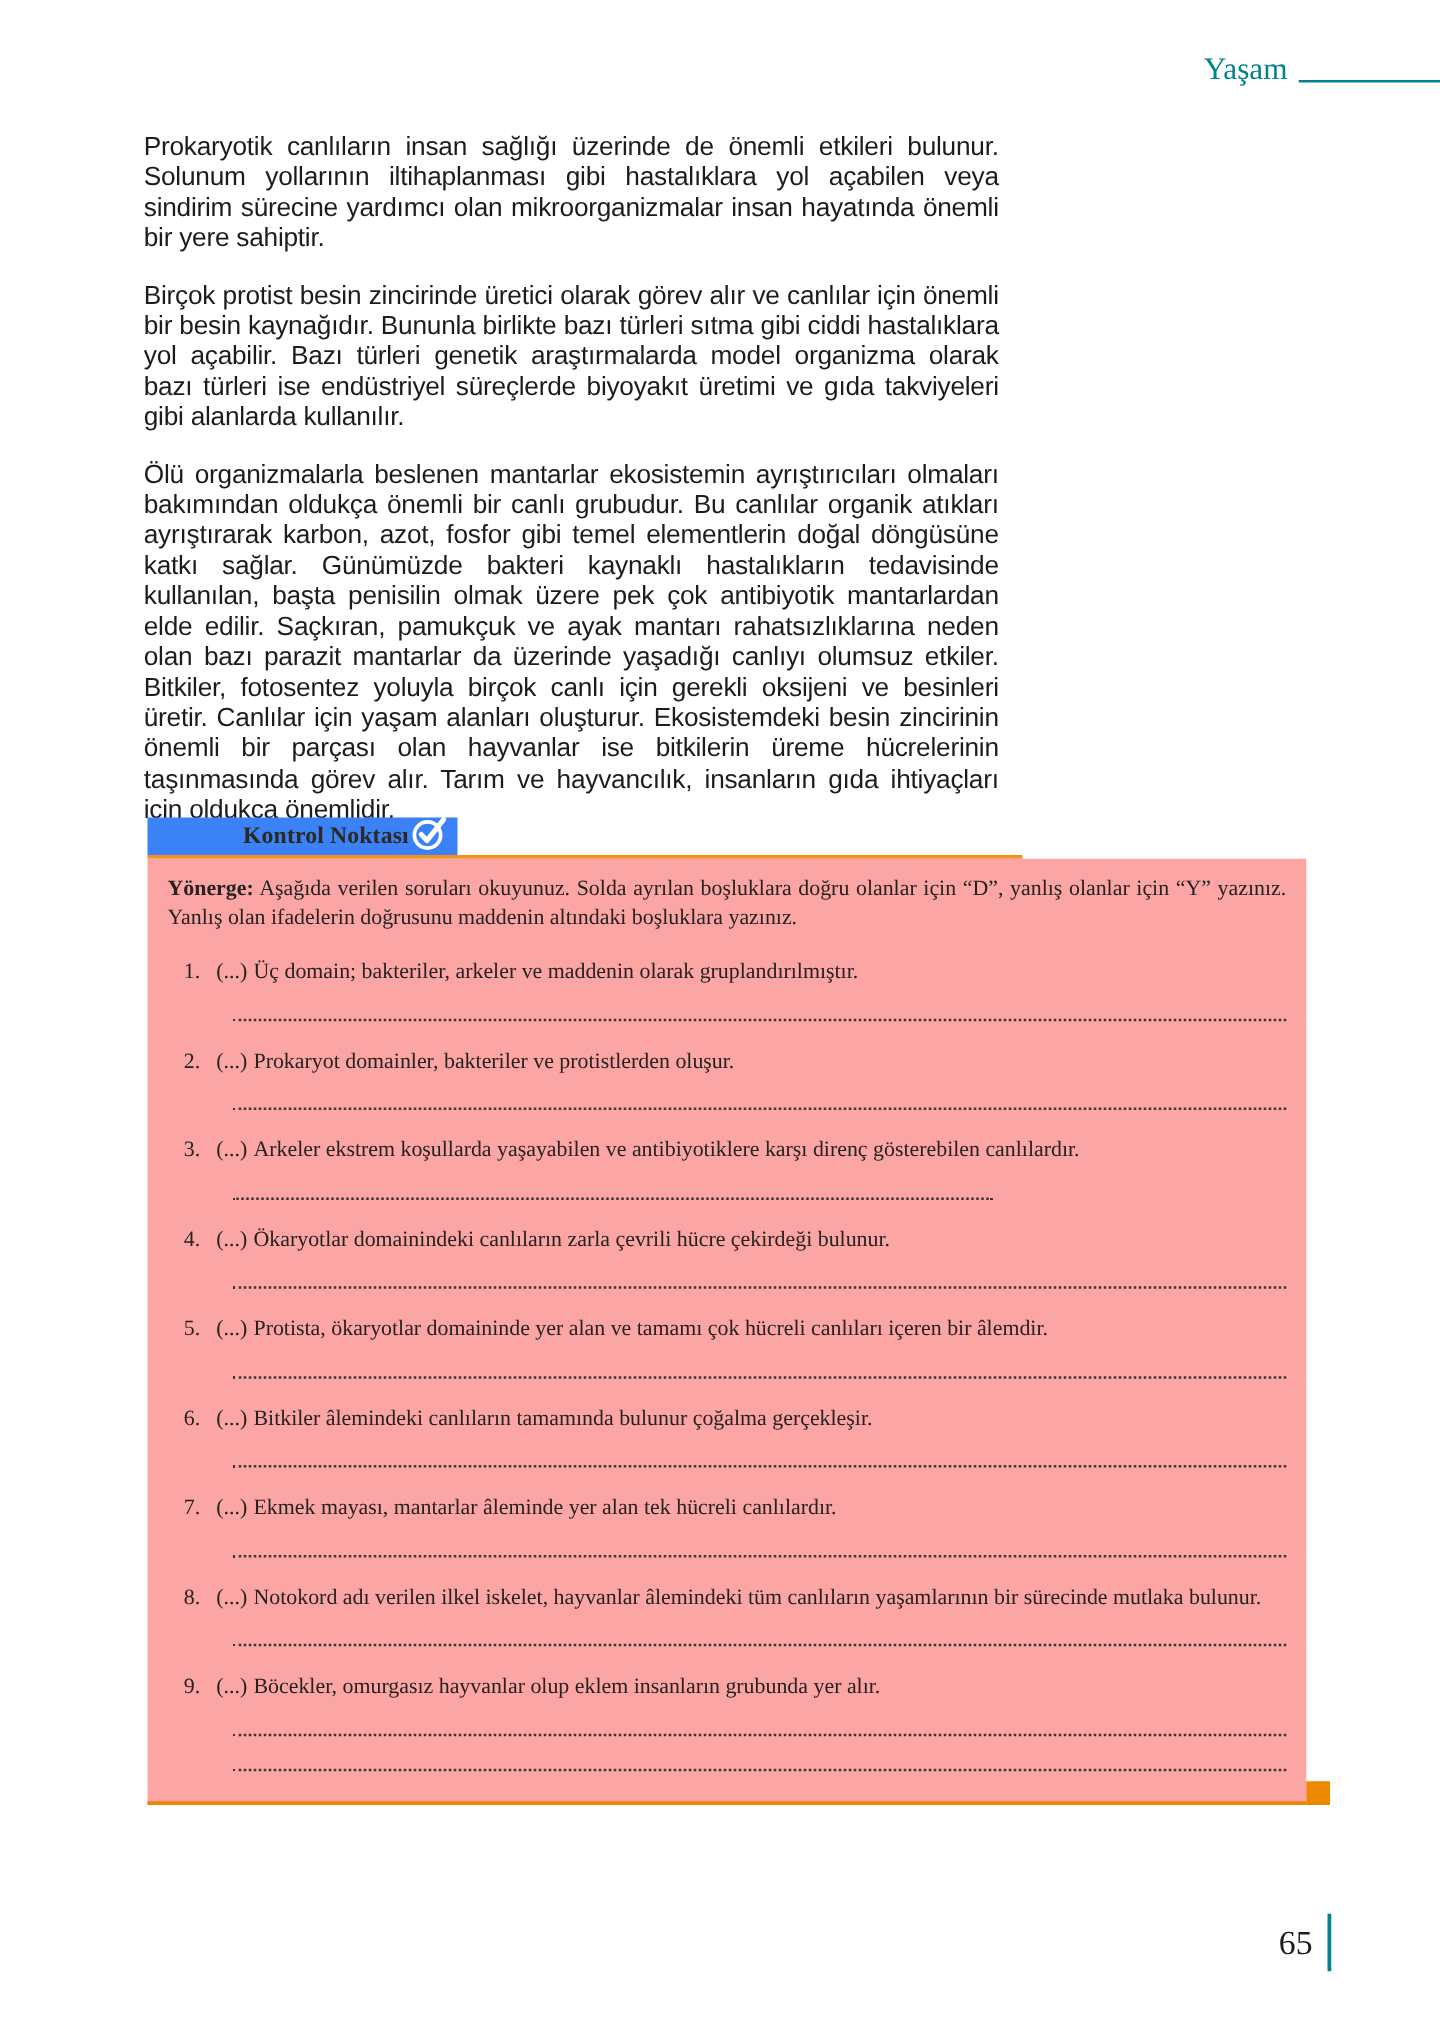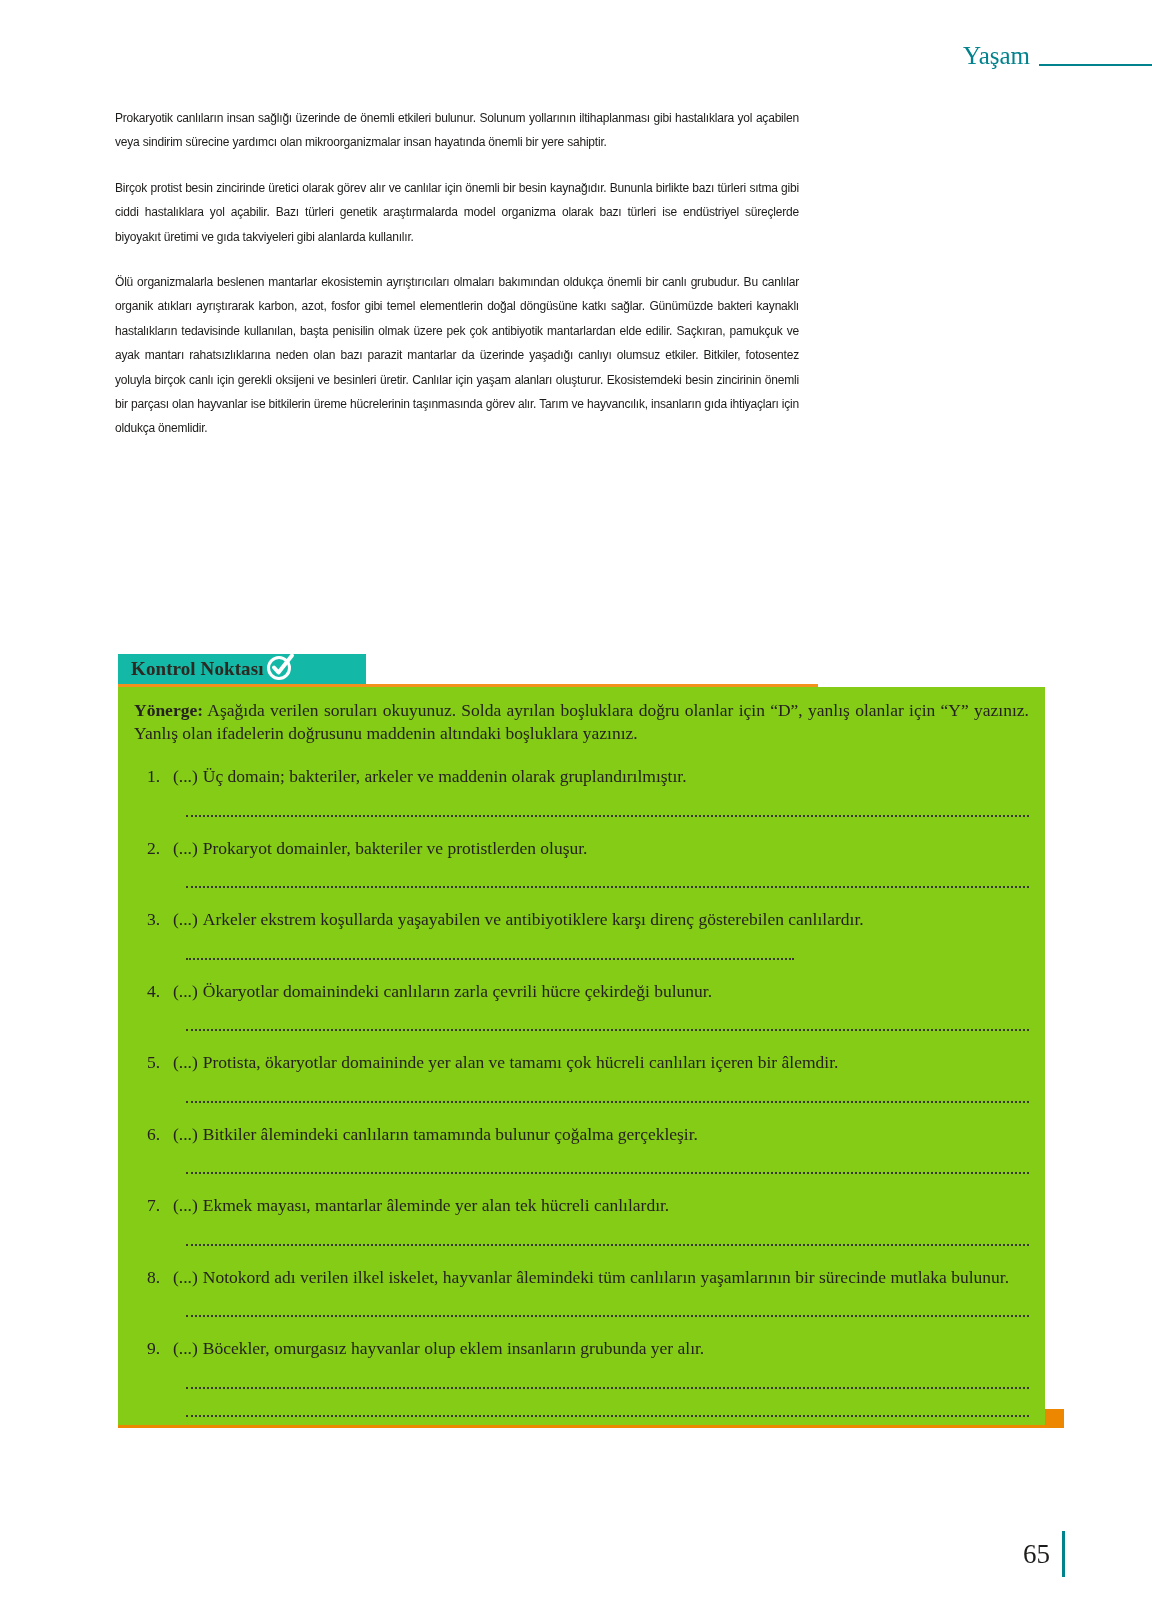--- a/index.html
+++ b/index.html
@@ -27,49 +27,49 @@
     width: 113px; height: 2px; background: #00838C;
     align-self: flex-end; margin-bottom: 4px;
   }
 
   
   .body-text {
     position: absolute; left: 115px; top: 106px; width: 684px;
   }
   .body-text p {
     margin: 0 0 21px 0;
-    font-size: 12px; line-height: 24.4px;
+    font-size: 21px; line-height: 24.4px;
     letter-spacing: -0.2px;
     text-align: justify;
     color: #1e1c1a;
   }
 
   
   .kontrol {
     position: absolute; left: 118px; top: 654px; width: 927px;
   }
   .kn-tab {
     width: 248px; height: 30px;
-    background: #14b8a6;
-    display: flex; align-items: center; justify-content: flex-start;
+    background: #3b82f6;
+    display: flex; align-items: center; justify-content: flex-end;
     padding: 0 9px 0 13px;
     position: relative; z-index: 2;
   }
   .kn-title {
     font-family: "Liberation Serif", serif;
     font-weight: bold; font-size: 19px; color: #2d2822;
     letter-spacing: 0.1px;
   }
   .kn-icon { width: 30px; height: 30px; margin-top: -10px; }
   .kn-icon svg { width: 34px; height: 34px; display: block; }
   .kn-topline { height: 3px; width: 700px; background: #F2921D; }
   .kn-box {
-    background: #84cc16;
+    background: #fca5a5;
     border-bottom: 3px solid #EE8700;
-    padding: 9px 16px 8px 16px;
+    padding: 9px 16px 24px 16px;
     position: relative;
   }
   .kn-square {
     position: absolute; right: -19px; bottom: -3px;
     width: 19px; height: 19px; background: #EE8700;
   }
   .kn-instruction {
     font-family: "Liberation Serif", serif;
     font-size: 17.5px; line-height: 23px;
     color: #262220; text-align: justify;

